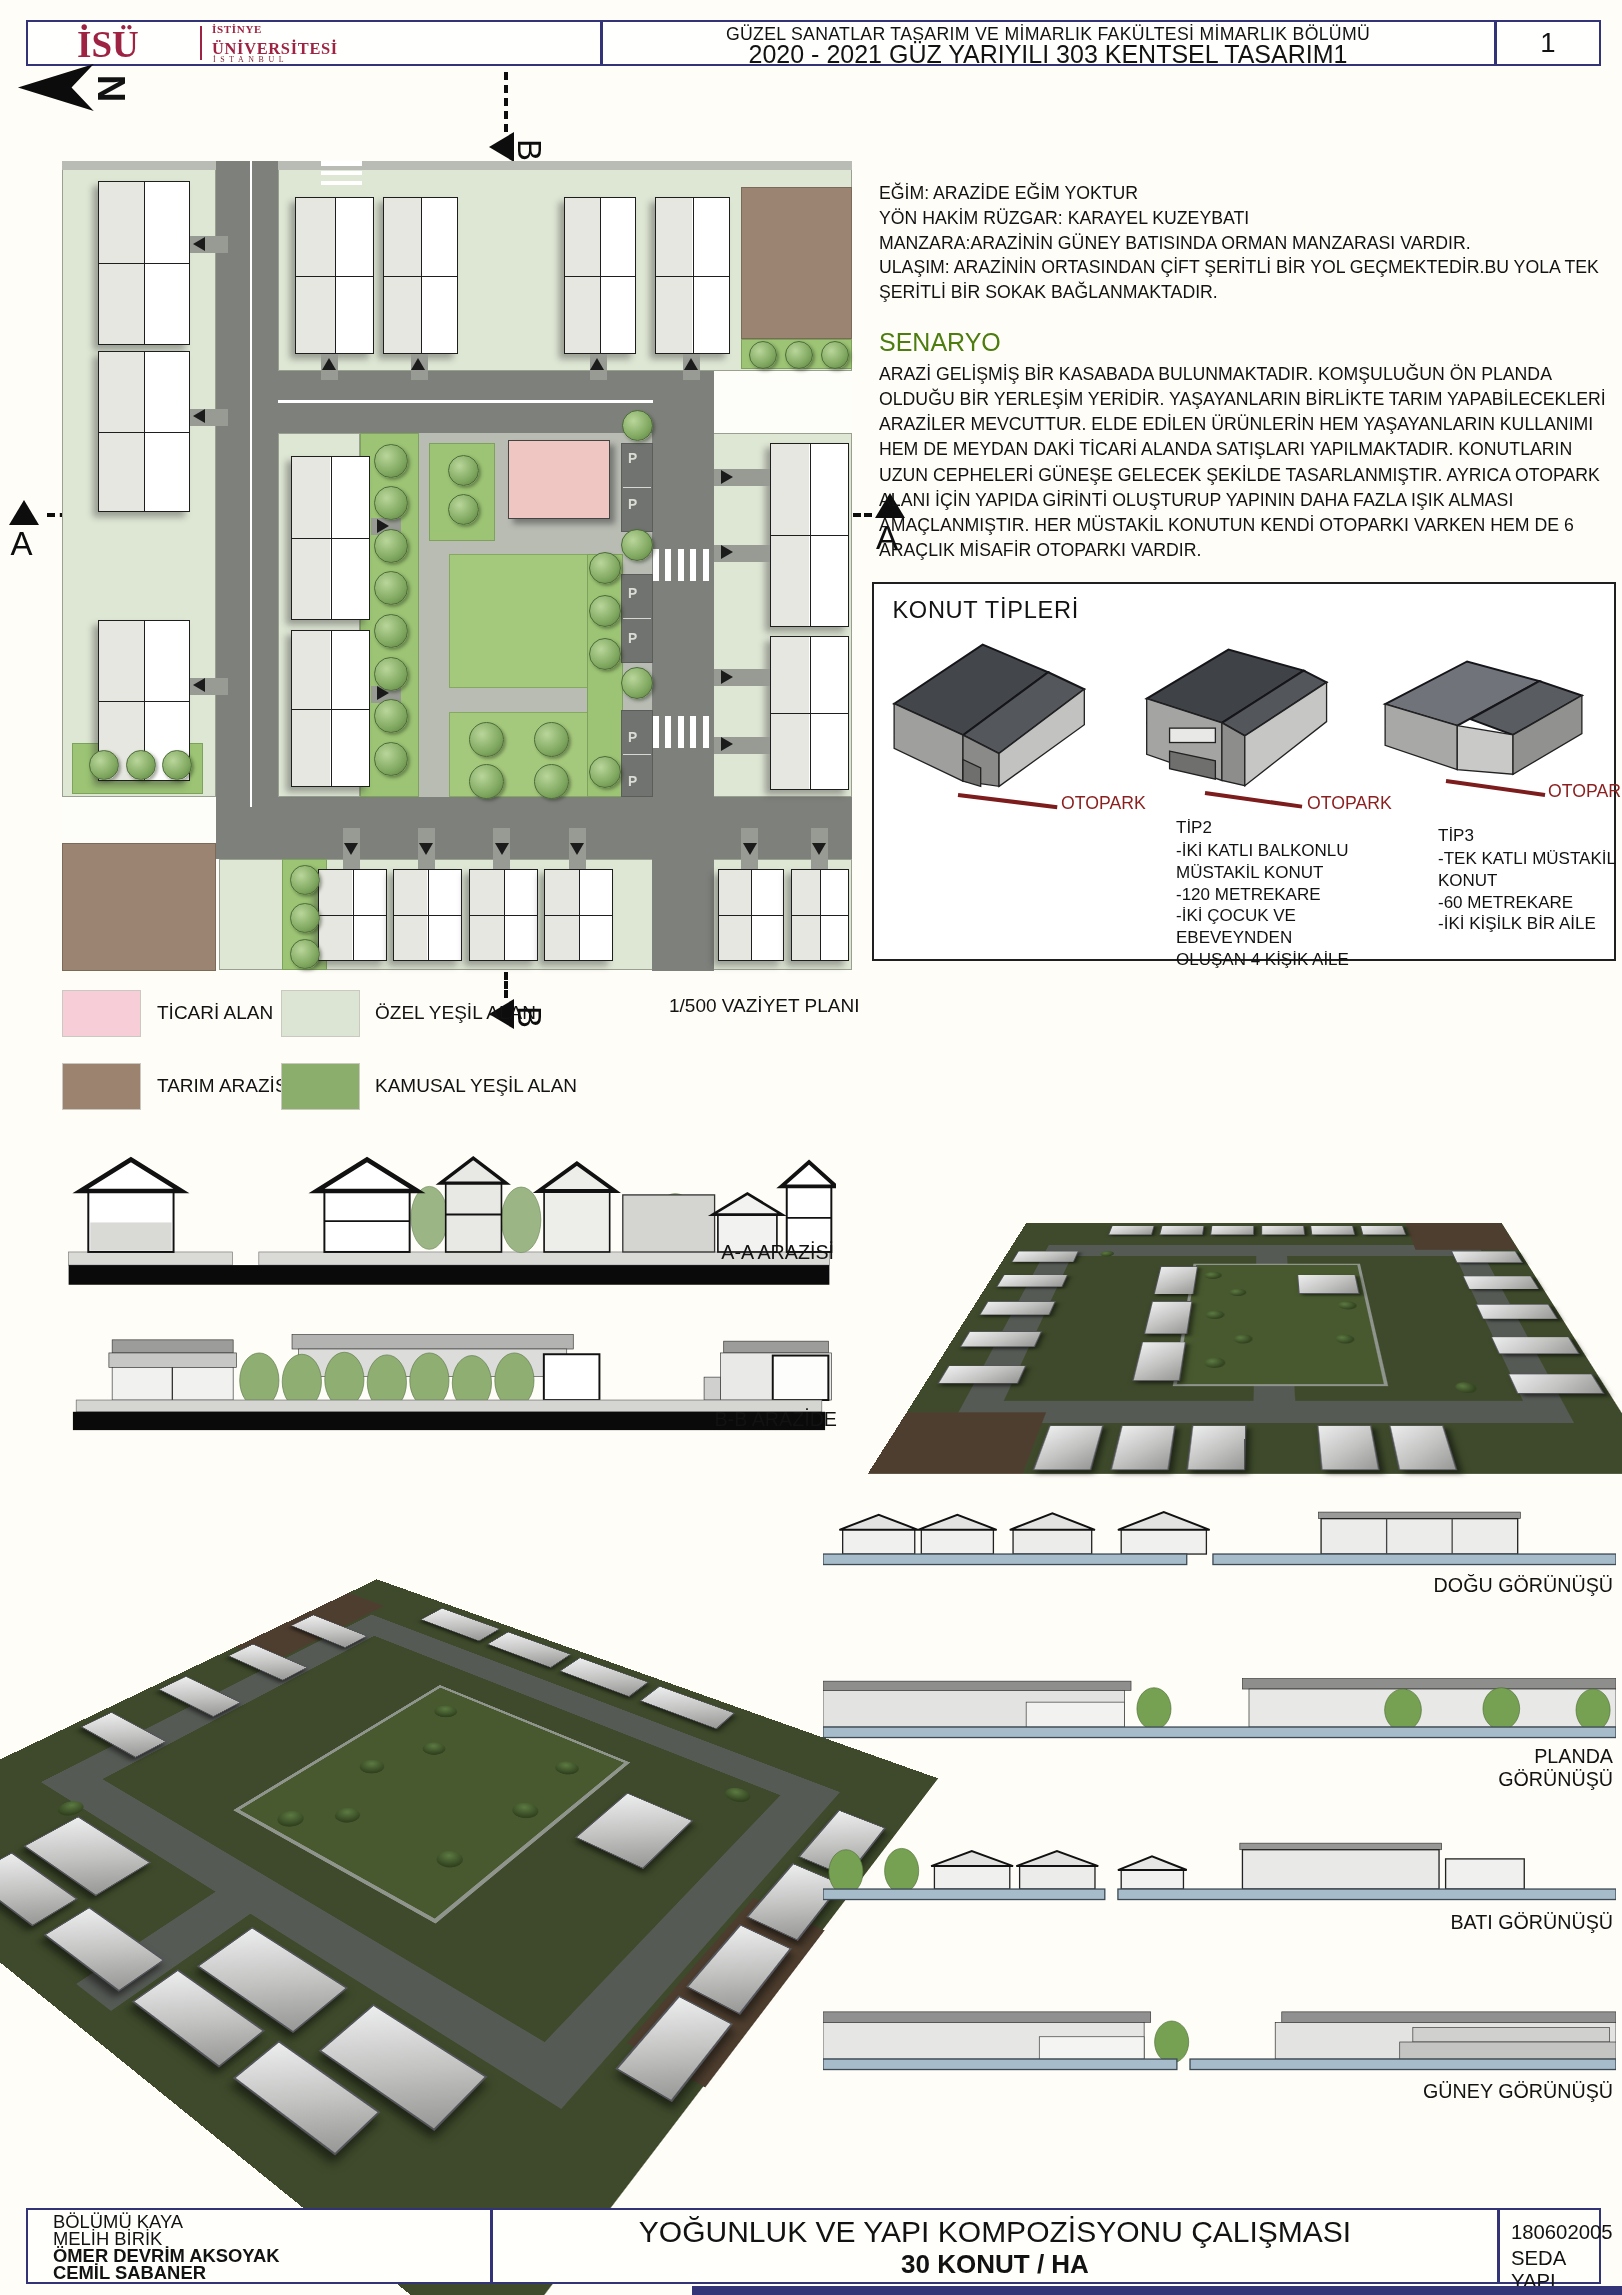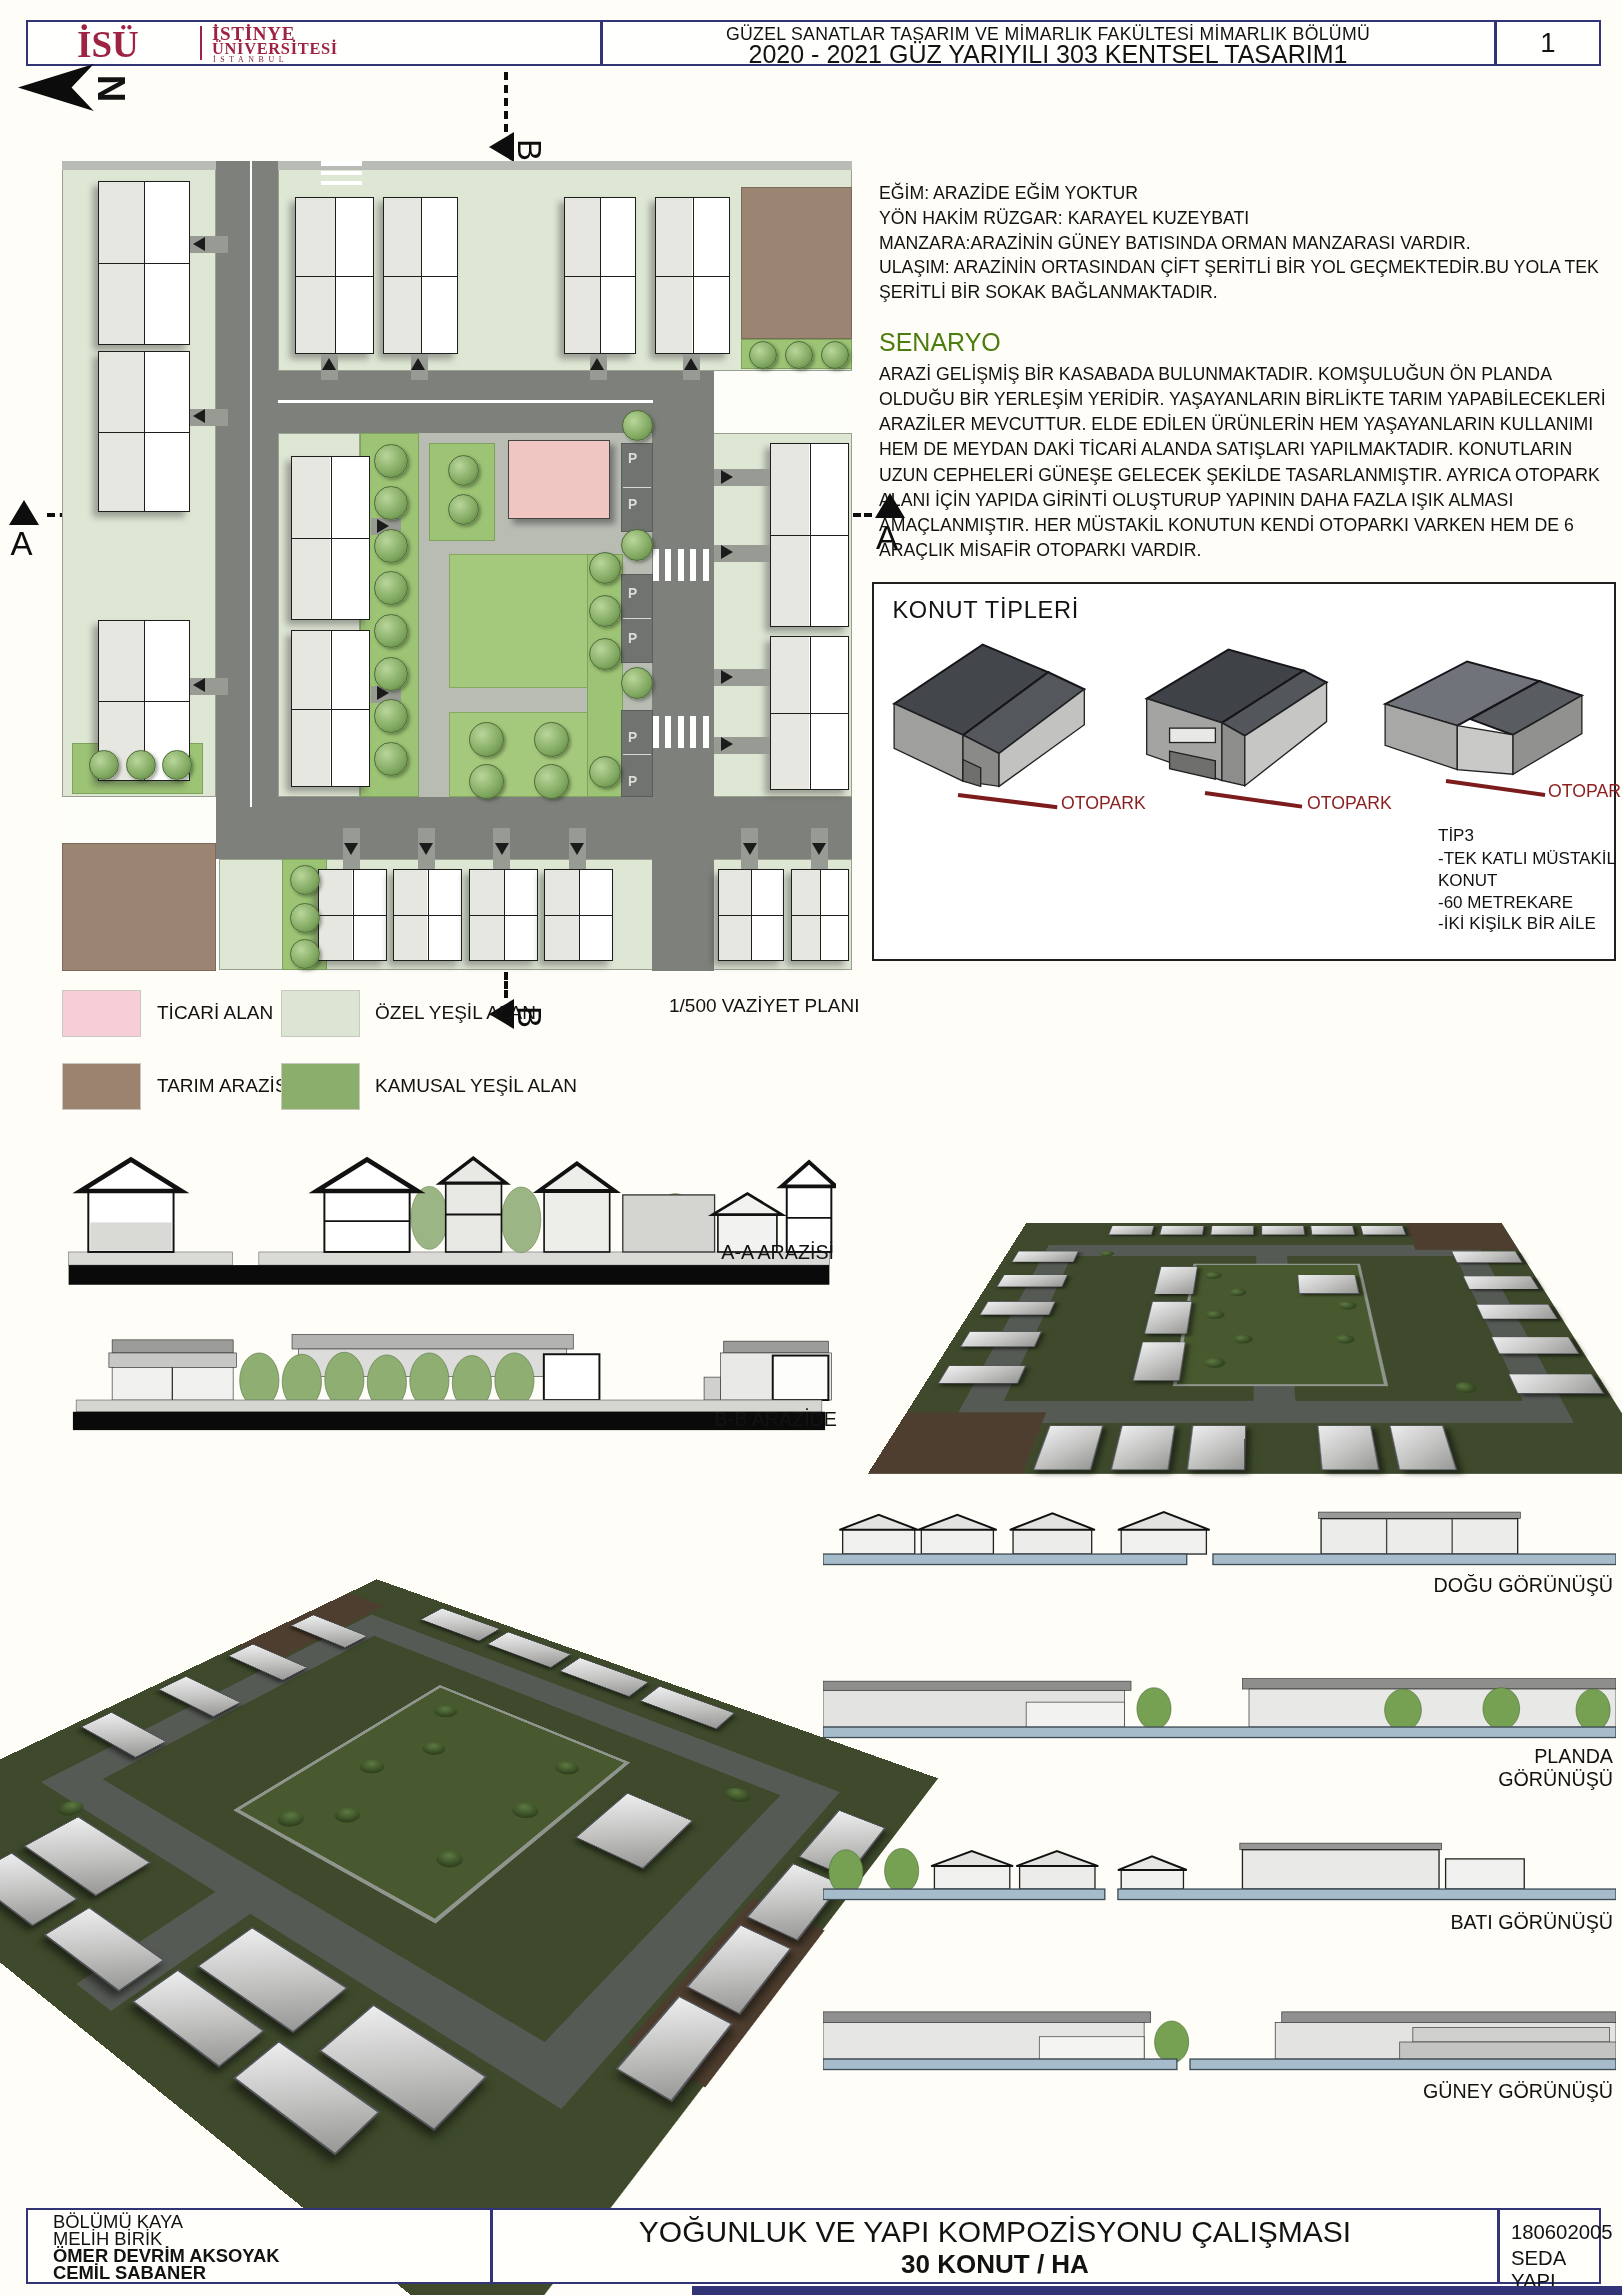--- a/index.html
+++ b/index.html
@@ -8,21 +8,21 @@
     background:#fffdf8;font-family:"Liberation Sans",sans-serif;color:#121212;
   }
   .abs{position:absolute;}
   .pre{white-space:pre-line;}
 
   
   #header-box{left:26px;top:19.7px;width:1571px;height:42px;border:2.6px solid #333377;background:#fffffe;}
   #header-logo-cell{left:0;top:0;width:572px;height:42px;}
   #logo-acronym{left:49px;top:1.3px;font-family:"Liberation Serif",serif;font-weight:bold;font-size:37px;color:#9e2241;}
   #logo-divider{left:172px;top:3.9px;width:2px;height:34px;background:#9e2241;}
-  #logo-name1{left:184px;top:1.3px;font-family:"Liberation Serif",serif;font-weight:bold;font-size:19px;color:#9e2241;letter-spacing:0.7px;}
+  #logo-name1{left:184px;top:1.3px;font-family:"Liberation Serif",serif;font-weight:bold;font-size:11px;color:#9e2241;letter-spacing:0.7px;}
   #logo-name2{left:184px;top:17px;font-family:"Liberation Serif",serif;font-weight:bold;font-size:16.4px;color:#9e2241;letter-spacing:0.7px;}
   #logo-city{left:185px;top:33px;font-family:"Liberation Serif",serif;font-size:7.9px;color:#7d2436;letter-spacing:4.6px;}
   #header-divider1{left:572px;top:0;width:2.6px;height:42px;background:#333377;}
   #header-center{left:574px;top:0;width:892px;height:42px;text-align:center;}
   #header-line1{left:0;top:2px;width:892px;font-size:17.7px;letter-spacing:0.3px;}
   #header-line2{left:0;top:18.4px;width:892px;font-size:25px;}
   #header-divider2{left:1466px;top:0;width:2.6px;height:42px;background:#333377;}
   #page-number{left:1469px;top:5.2px;width:102px;text-align:center;font-size:27.5px;}
 
   
@@ -317,20 +317,29 @@
     <polygon points="215,152 320,92 320,150 215,212" fill="#919290" stroke="#222222" stroke-width="2"></polygon>
   </svg>
 
   <div class="leader" style="left:84px;top:209px;width:100px;transform:rotate(7deg);"></div>
   <div class="leader" style="left:331px;top:207px;width:98px;transform:rotate(8deg);"></div>
   <div class="leader" style="left:572px;top:195px;width:100px;transform:rotate(8deg);"></div>
   <span class="otopark-label" style="left:187px;top:209px;">OTOPARK</span>
   <span class="otopark-label" style="left:433px;top:209px;">OTOPARK</span>
   <span class="otopark-label" style="left:674px;top:197px;">OTOPARK</span>
 
+  <div class="tip-block" style="left:302px;top:233px;width:223px;">
+    <div class="tip-name">TİP2</div>
+    <div class="pre">-İKİ KATLI BALKONLU
+MÜSTAKİL KONUT
+-120 METREKARE
+-İKİ ÇOCUK VE
+EBEVEYNDEN
+OLUŞAN 4 KİŞİK AİLE</div>
+  </div>
   <div class="tip-block" style="left:564px;top:241px;width:216px;">
     <div class="tip-name">TİP3</div>
     <div class="pre">-TEK KATLI MÜSTAKİL
 KONUT
 -60 METREKARE
 -İKİ KİŞİLK BİR AİLE</div>
   </div>
 </div>
 
 <div class="abs swatch" style="left: 62px; top: 990px; background: rgb(247, 206, 216);"></div>

